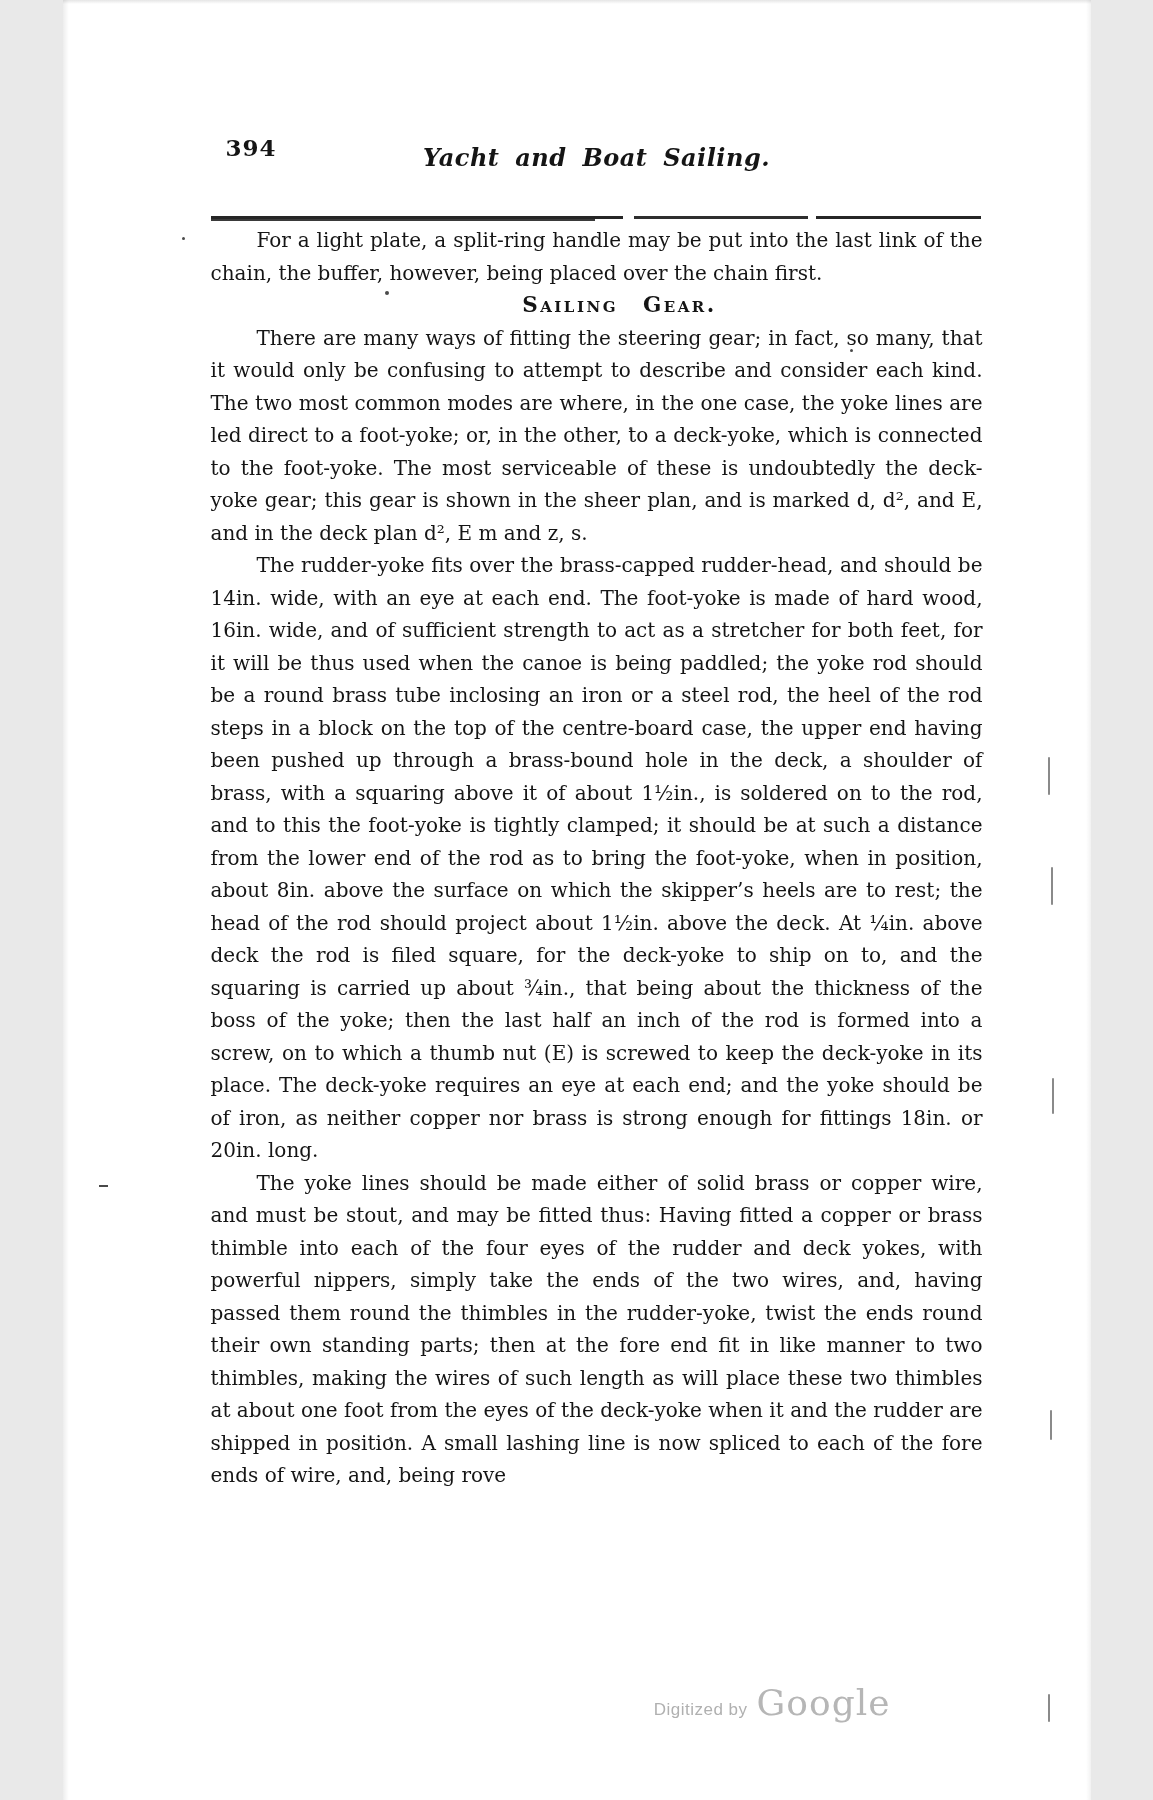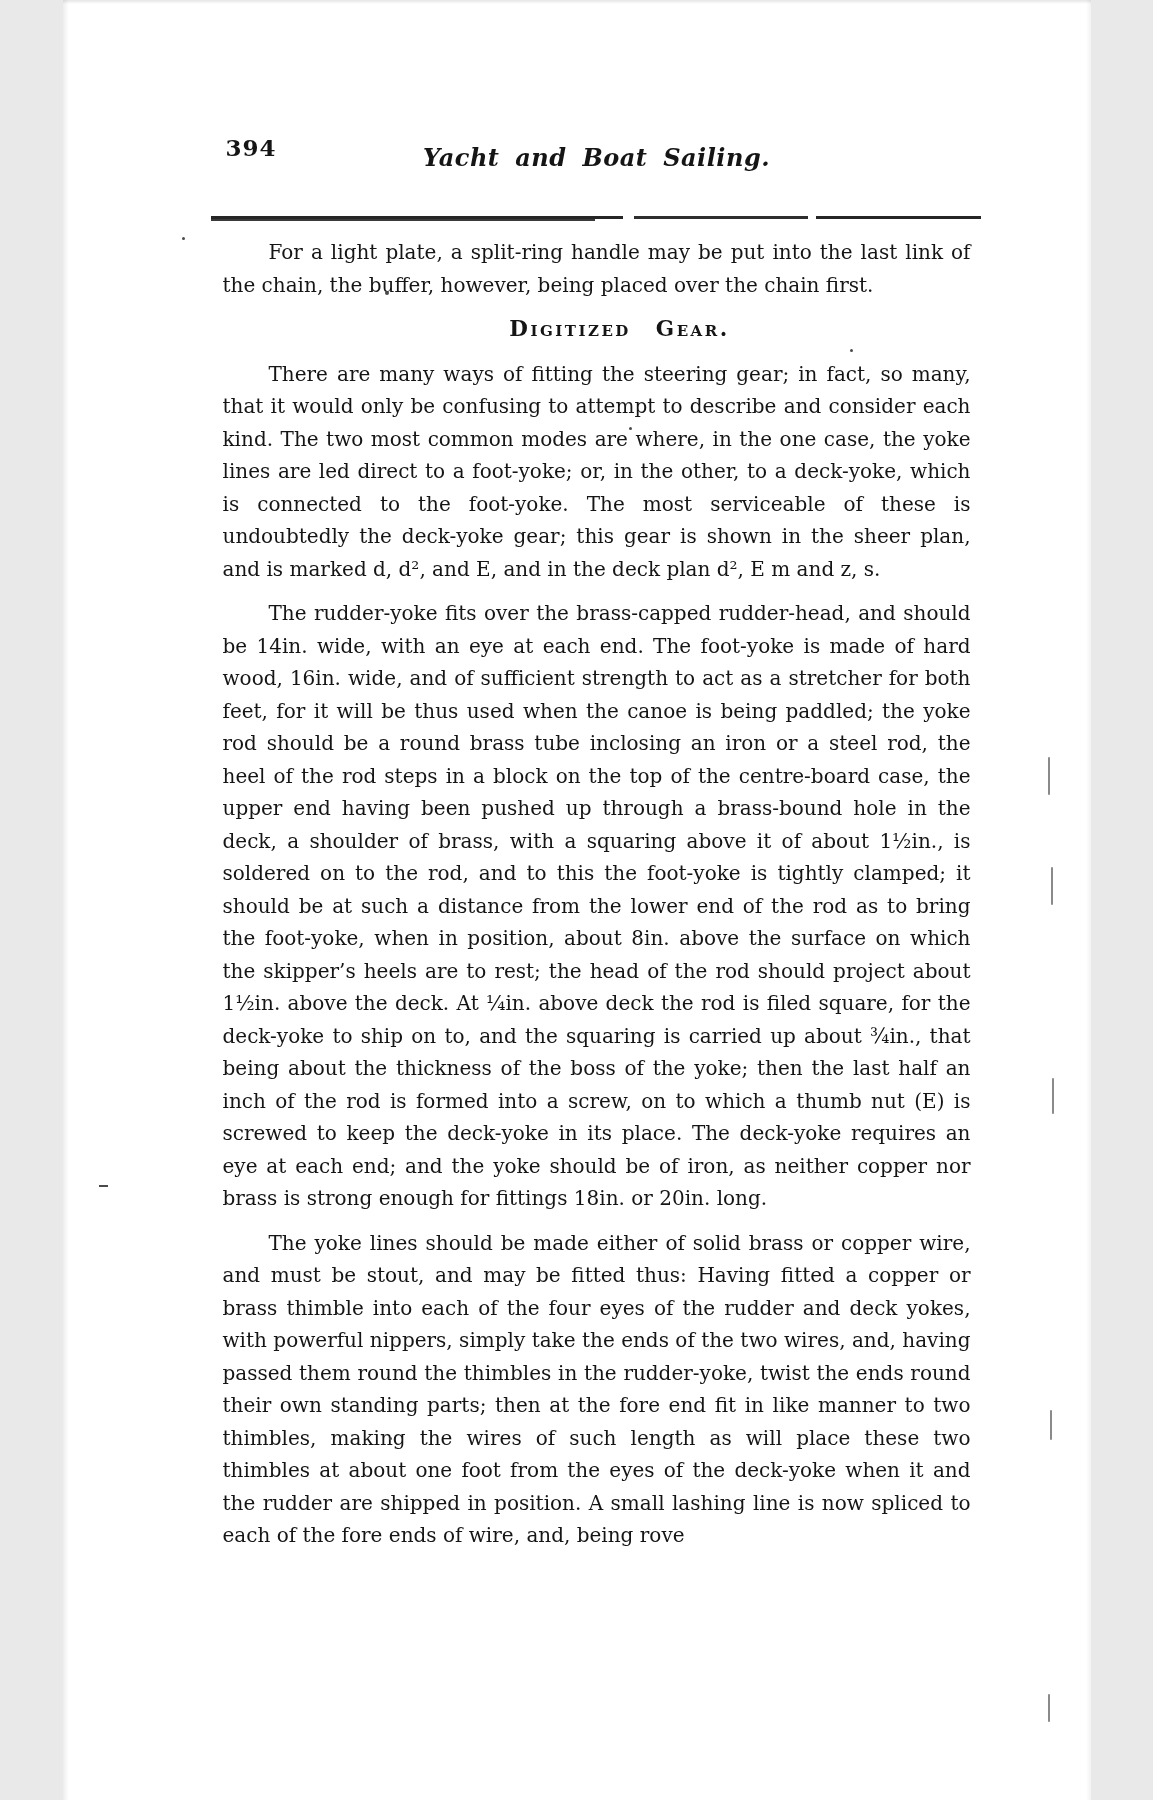--- a/index.html
+++ b/index.html
@@ -44,21 +44,21 @@
     content:""; position:absolute; left:0; top:3.4px; width:58%; height:1.2px;
     background:linear-gradient(90deg, #3a3a3a 0 86%, rgba(0,0,0,0) 86% 100%);
   }
 
   .text-block {
     position:absolute; left:148px; top:224px; width:772px;
     font-size:20px; line-height:32.5px;
     text-align:justify;
   }
   .text-block p {
-    margin:12px;
+    margin:0;
     text-indent:46px;
   }
   .section-heading {
     margin:54px 0 32px 0;
     text-align:center; text-indent:0;
     font-variant:small-caps;
     font-size:21.5px; font-weight:bold;
     letter-spacing:2.5px; word-spacing:15px;
   }
   .var { }
@@ -89,21 +89,21 @@
   <div class="page-number">394</div>
 
   <div class="running-title">Yacht and Boat Sailing.</div>
 
   <div class="header-rule"></div>
 
   <div class="text-block">
 
     <p>For a light plate, a split-ring handle may be put into the last link of the chain, the buffer, however, being placed over the chain first.</p>
 
-    <p class="section-heading">Digitized Gear.</p>
+    <p class="section-heading">Sailing Gear.</p>
 
     <p><span>There are many ways of fitting the steering gear; in fact, so many, that it would only be confusing to attempt to describe and consider each kind.  The two most common modes are where, in the one case, the yoke lines are led direct to a foot-yoke; or, in the other, to a deck-yoke, which is connected to the foot-yoke.  The most serviceable of these is undoubtedly the deck-yoke gear; this gear is shown in the sheer plan, and is marked </span><span class="var">d, d²</span><span>, and E, and in the deck plan </span><span class="var">d²</span><span>, E </span><span class="var">m</span><span> and </span><span class="var">z, s</span><span>.</span></p>
 
     <p>The rudder-yoke fits over the brass-capped rudder-head, and should be 14in. wide, with an eye at each end.  The foot-yoke is made of hard wood, 16in. wide, and of sufficient strength to act as a stretcher for both feet, for it will be thus used when the canoe is being paddled; the yoke rod should be a round brass tube inclosing an iron or a steel rod, the heel of the rod steps in a block on the top of the centre-board case, the upper end having been pushed up through a brass-bound hole in the deck, a shoulder of brass, with a squaring above it of about 1½in., is soldered on to the rod, and to this the foot-yoke is tightly clamped; it should be at such a distance from the lower end of the rod as to bring the foot-yoke, when in position, about 8in. above the surface on which the skipper’s heels are to rest; the head of the rod should project about 1½in. above the deck.  At ¼in. above deck the rod is filed square, for the deck-yoke to ship on to, and the squaring is carried up about ¾in., that being about the thickness of the boss of the yoke; then the last half an inch of the rod is formed into a screw, on to which a thumb nut (E) is screwed to keep the deck-yoke in its place.  The deck-yoke requires an eye at each end; and the yoke should be of iron, as neither copper nor brass is strong enough for fittings 18in. or 20in. long.</p>
 
     <p>The yoke lines should be made either of solid brass or copper wire, and must be stout, and may be fitted thus: Having fitted a copper or brass thimble into each of the four eyes of the rudder and deck yokes, with powerful nippers, simply take the ends of the two wires, and, having passed them round the thimbles in the rudder-yoke, twist the ends round their own standing parts; then at the fore end fit in like manner to two thimbles, making the wires of such length as will place these two thimbles at about one foot from the eyes of the deck-yoke when it and the rudder are shipped in position.  A small lashing line is now spliced to each of the fore ends of wire, and, being rove</p>
 
   </div>
 
   <div class="artifact dot" style="left:322px; top:291px; width:4px; height:4px;"></div>
@@ -111,14 +111,18 @@
   <div class="artifact dot" style="left:787px; top:349px; width:3px; height:3px;"></div>
   <div class="artifact dot" style="left:566px; top:427px; width:3px; height:3px;"></div>
   <div class="artifact dot" style="left:326px; top:1437px; width:3px; height:3px;"></div>
   <div class="artifact" style="left:36px; top:1185px; width:9px; height:2px; background:#4a4a4a;"></div>
   <div class="artifact tick" style="left:985px; top:757px;  width:2px; height:38px;"></div>
   <div class="artifact tick" style="left:988px; top:867px;  width:2px; height:38px;"></div>
   <div class="artifact tick" style="left:989px; top:1078px; width:2px; height:36px;"></div>
   <div class="artifact tick" style="left:987px; top:1410px; width:2px; height:30px;"></div>
   <div class="artifact tick" style="left:985px; top:1694px; width:2px; height:28px;"></div>
 
+  <div class="watermark">
+    <span class="prefix">Digitized by</span>
+    <span class="brand">Google</span>
+  </div>
 
 </div>
 
 </body></html>

